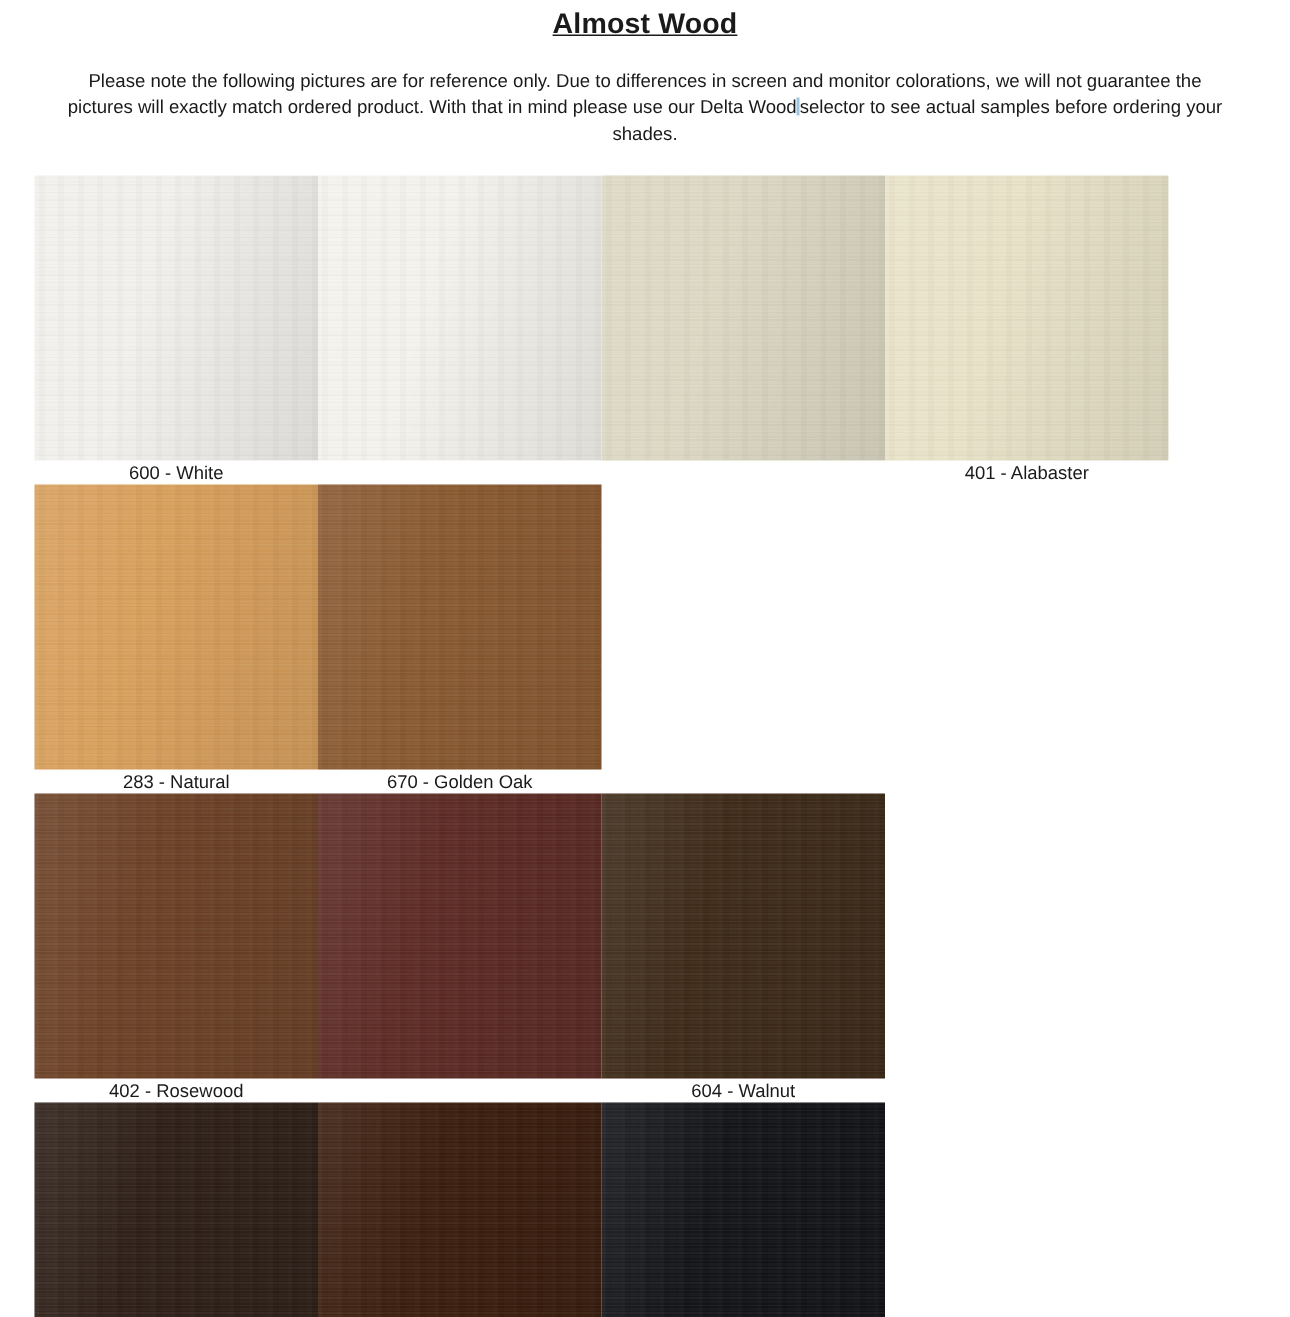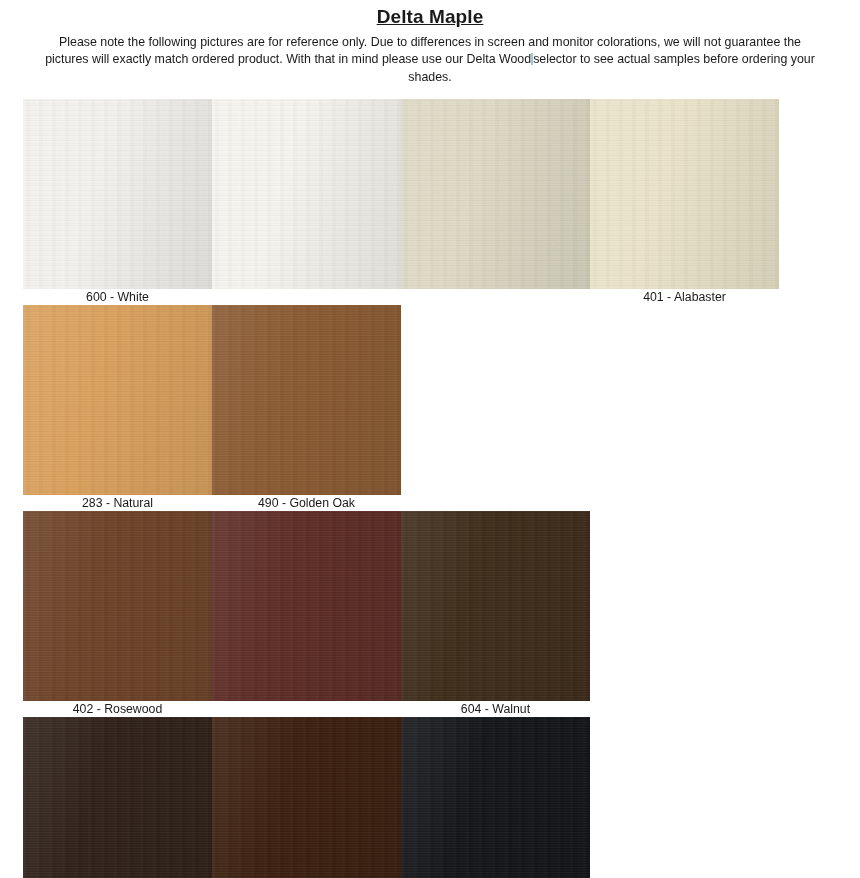--- a/index.html
+++ b/index.html
@@ -28,21 +28,21 @@
     font-weight: bold;
     text-decoration: underline;
     letter-spacing: .1px;
     margin: 2px 0 6px 0;
     line-height: 1.15;
   }
   .page-note {
     text-align: center;
     font-size: 12.4px;
     line-height: 1.42;
-    margin: 0 2px;
+    margin: 18px 2px;
     color: #1a1a1a;
   }
   .note-caret {
     display: inline-block;
     width: 2px;
     height: 12px;
     background: #9ec6e0;
     vertical-align: -2px;
     margin: 0 0px;
   }
@@ -109,21 +109,21 @@
     text-align: center;
     font-size: 12.3px;
     color: #1a1a1a;
     white-space: nowrap;
   }
 </style>
 </head>
 <body>
 
 <div class="page-header">
-  <div class="page-title">Delta Maple</div>
+  <div class="page-title">Almost Wood</div>
   <div class="page-note">
     <span>Please note the following pictures are for reference only. Due to differences in screen and monitor colorations, we will not</span>
     <span>guarantee the pictures will exactly match ordered product. With that in mind please use our Delta Wood</span><span class="note-caret"></span><span>selector to see</span>
     <span>actual samples before ordering your shades.</span>
   </div>
 </div>
 
 <div class="swatch-area">
 
   <div class="swatch-row">
@@ -161,21 +161,21 @@
           <div class="grain"></div>
           <div class="sheen"></div>
         </div>
       <div class="swatch-label">283 - Natural</div>
     </div>
     <div class="swatch-cell">
       <div class="swatch-chip" style="background-color: rgb(138, 90, 49);">
           <div class="grain"></div>
           <div class="sheen"></div>
         </div>
-      <div class="swatch-label">490 - Golden Oak</div>
+      <div class="swatch-label">670 - Golden Oak</div>
     </div>
   </div>
 
   <div class="swatch-row">
     <div class="swatch-cell">
       <div class="swatch-chip" style="background-color: rgb(109, 66, 39);">
           <div class="grain"></div>
           <div class="sheen"></div>
         </div>
       <div class="swatch-label">402 - Rosewood</div>

